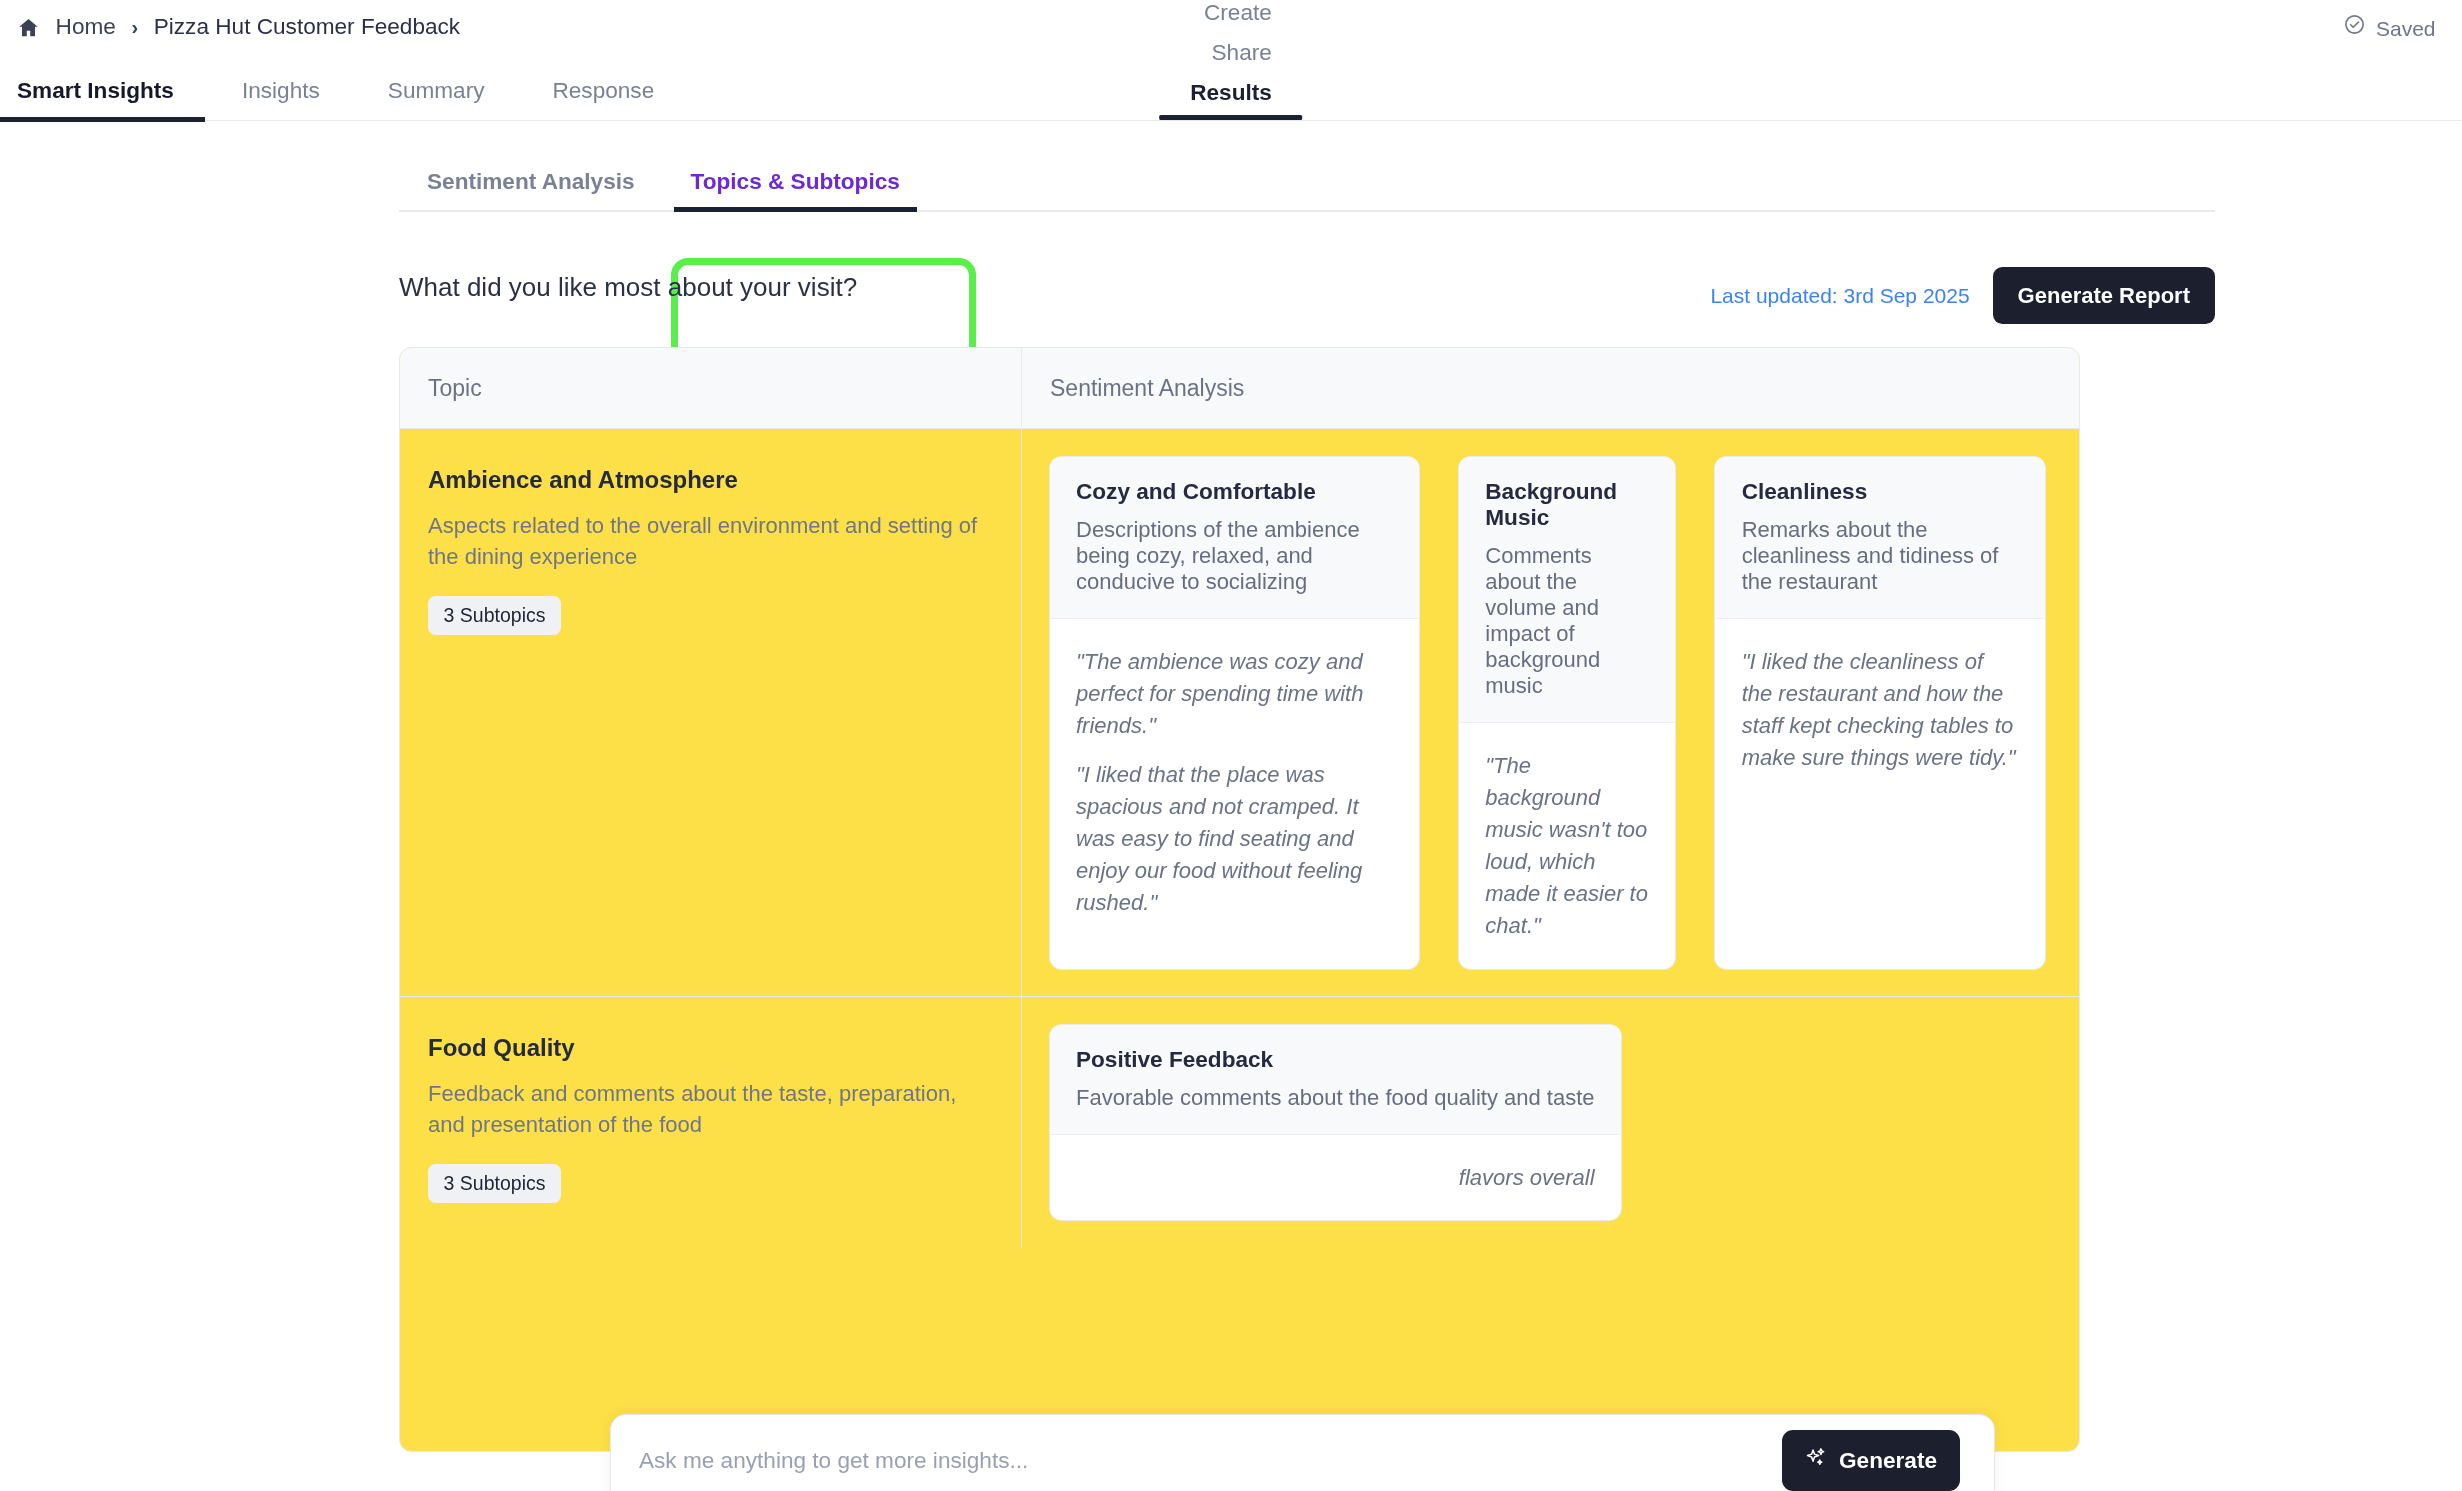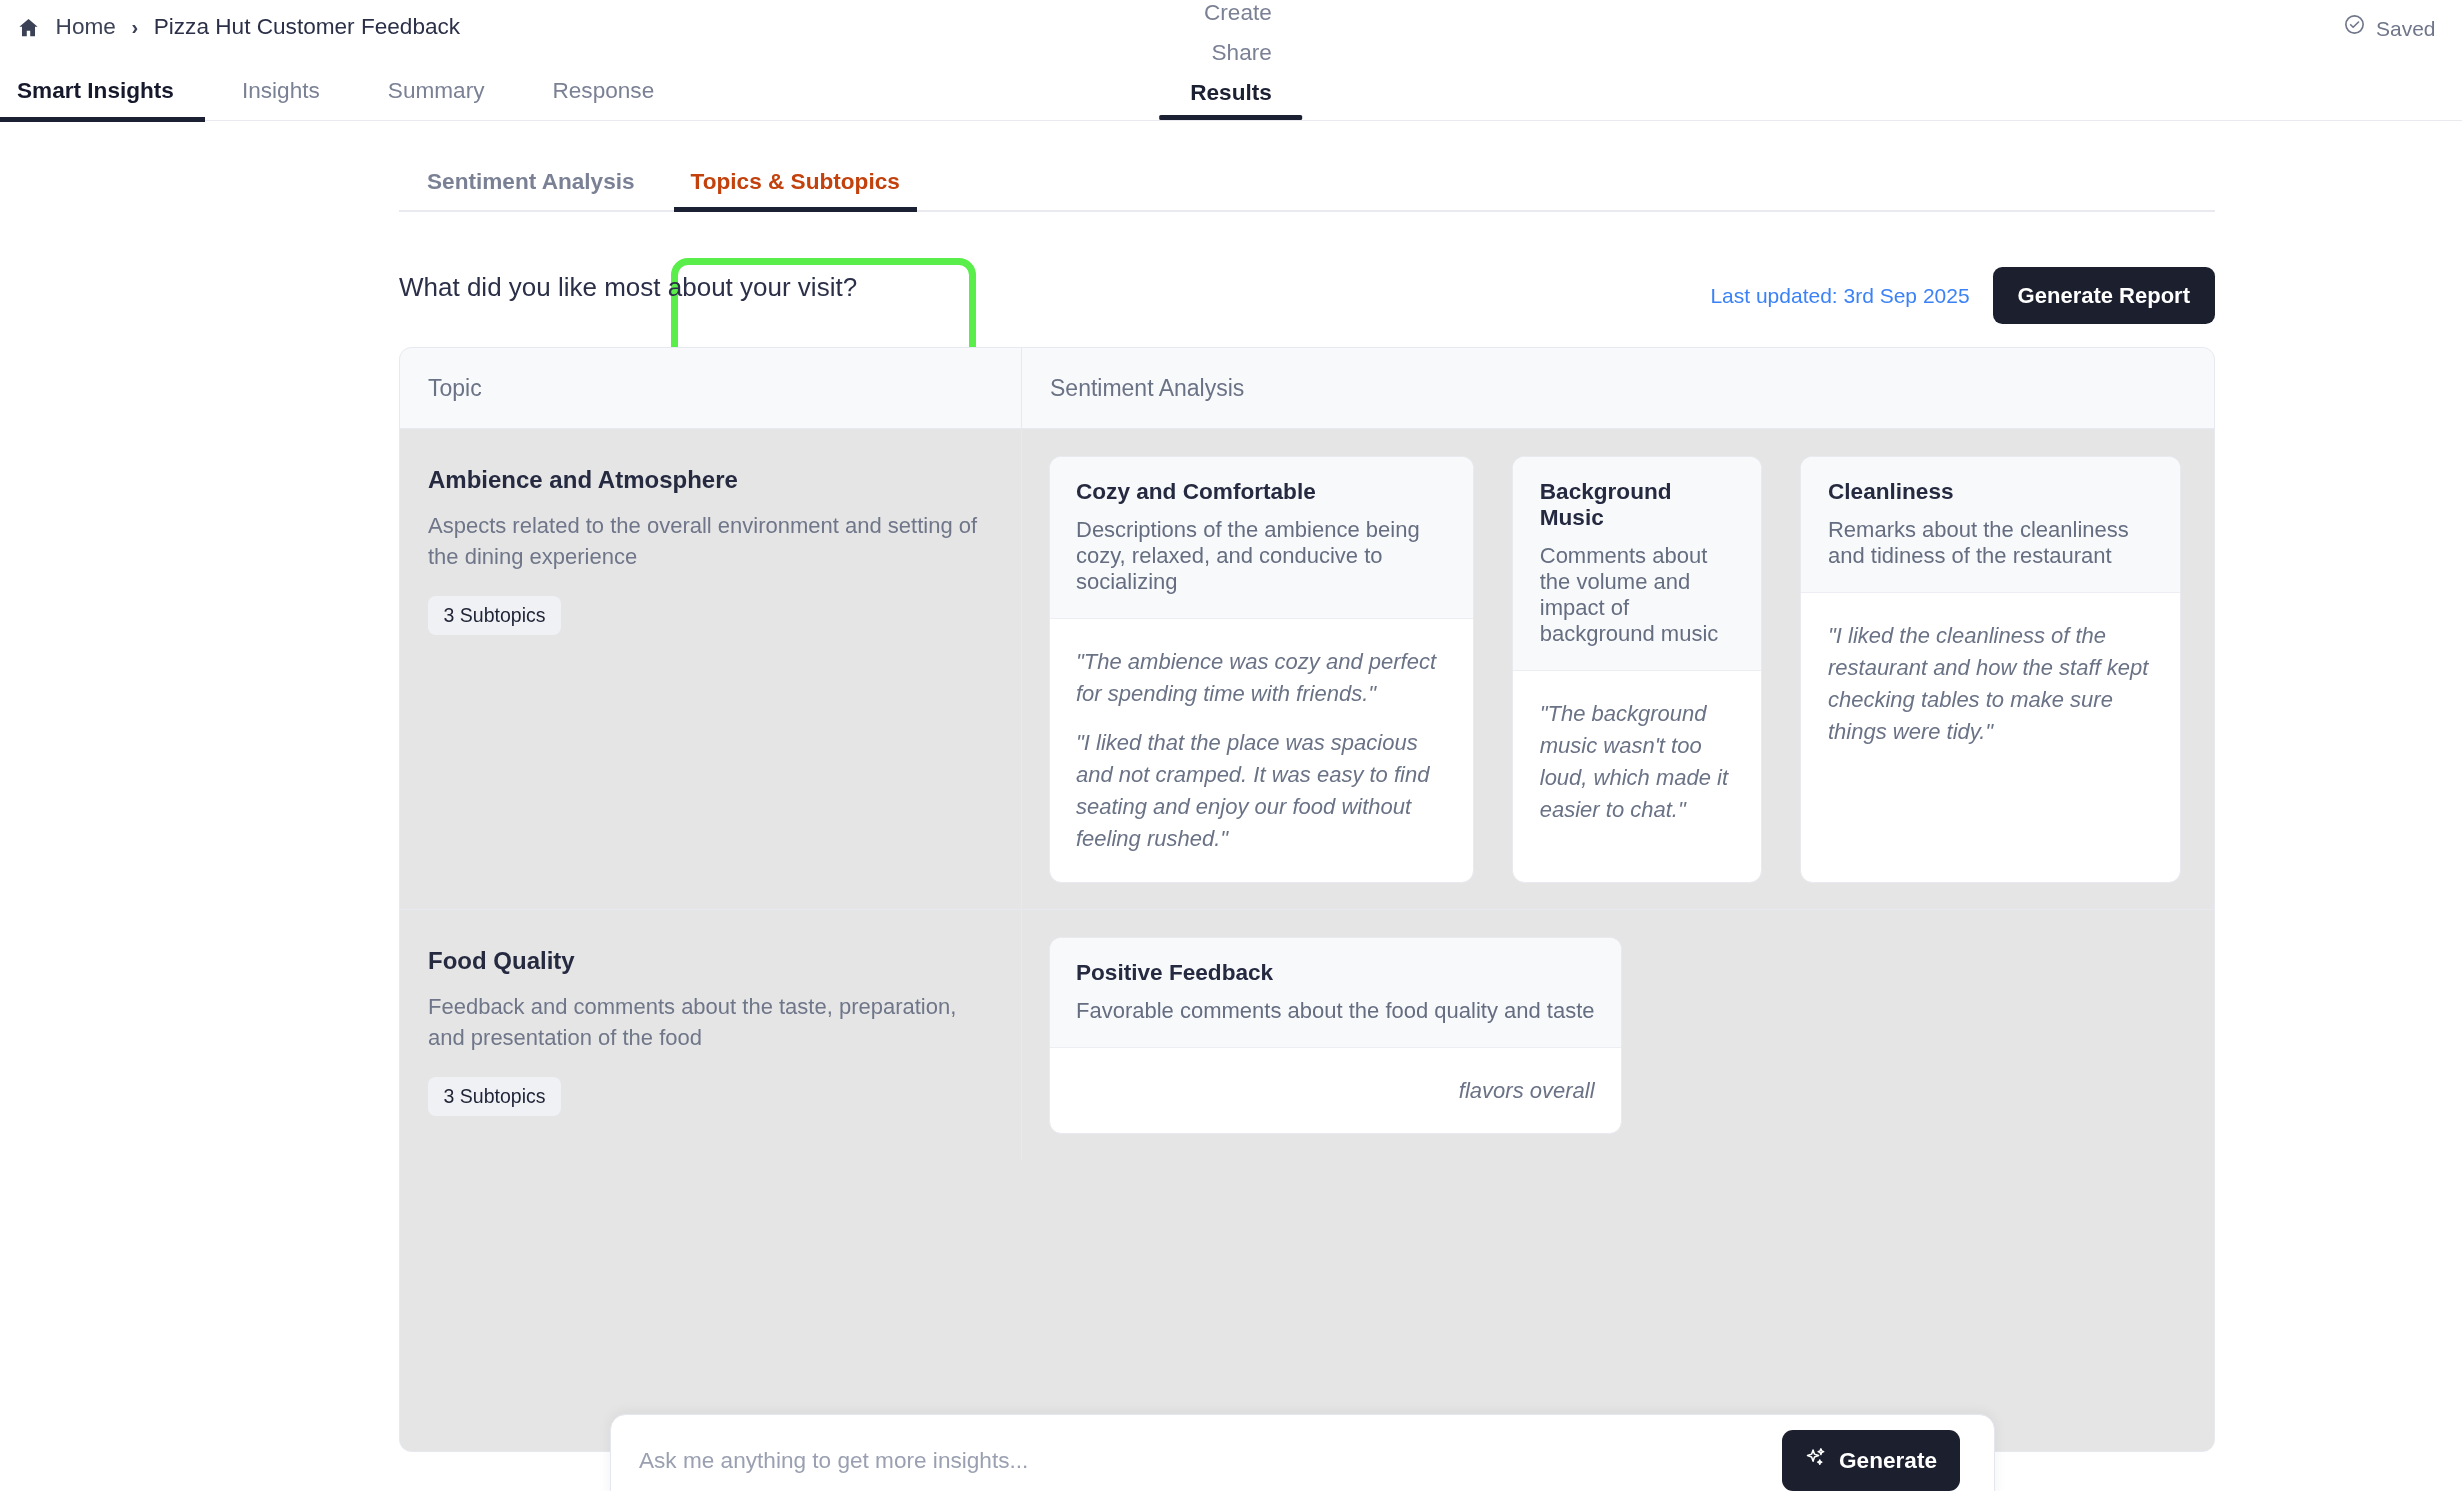--- a/index.html
+++ b/index.html
@@ -114,21 +114,21 @@
     height: 72px;
   }
   .subtab {
     font-size: 22.6px;
     color: #7b8195;
     font-weight: 700;
     padding: 0 28px 17px 28px;
     position: relative;
     white-space: nowrap;
   }
-  .subtab.active { color: #c2410c; }
+  .subtab.active { color: #6d28d9; }
   .subtab.active::after {
     content: "";
     position: absolute;
     left: 11px; right: 11px; bottom: 0;
     height: 4.7px;
     background: #1c2033;
   }
   .subtab-divider {
     position: absolute;
     left: 399px;
@@ -179,26 +179,26 @@
     top: 272px;
     font-size: 26px;
     color: #2b3048;
   }
 
   
   .table-wrap {
     position: absolute;
     left: 399px;
     top: 347px;
-    width: 1816px;
+    width: 1681px;
     height: 1105px;
     border: 1.6px solid #e6e9f0;
     border-radius: 12.5px;
     overflow: hidden;
-    background: #e5e5e5;
+    background: #fde047;
   }
   .table-head {
     display: flex;
     height: 81px;
     background: #f8f9fb;
     border-bottom: 1.6px solid #e6e9f0;
   }
   .th {
     display: flex;
     align-items: center;

